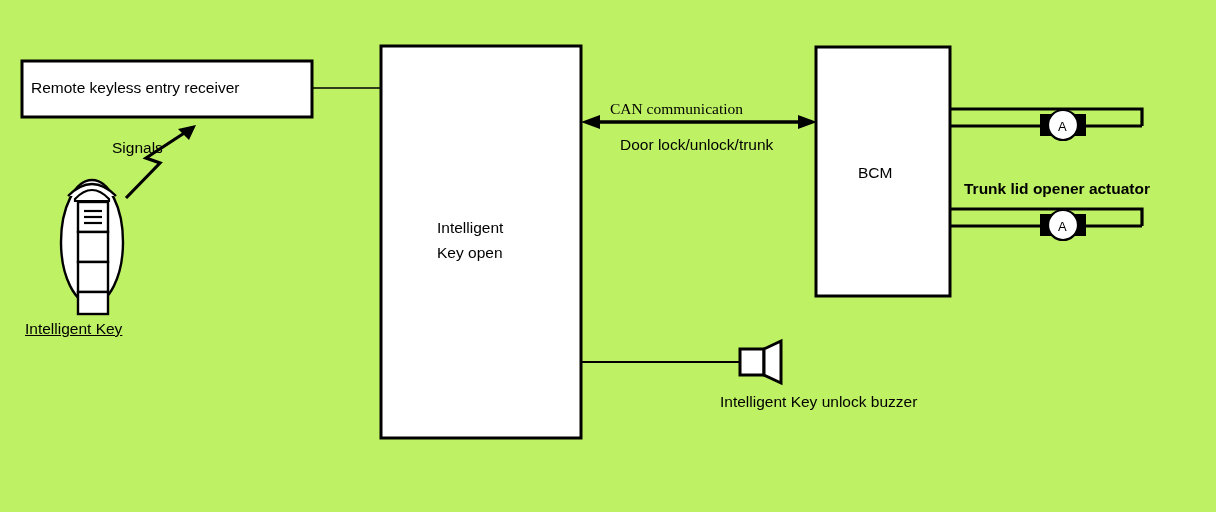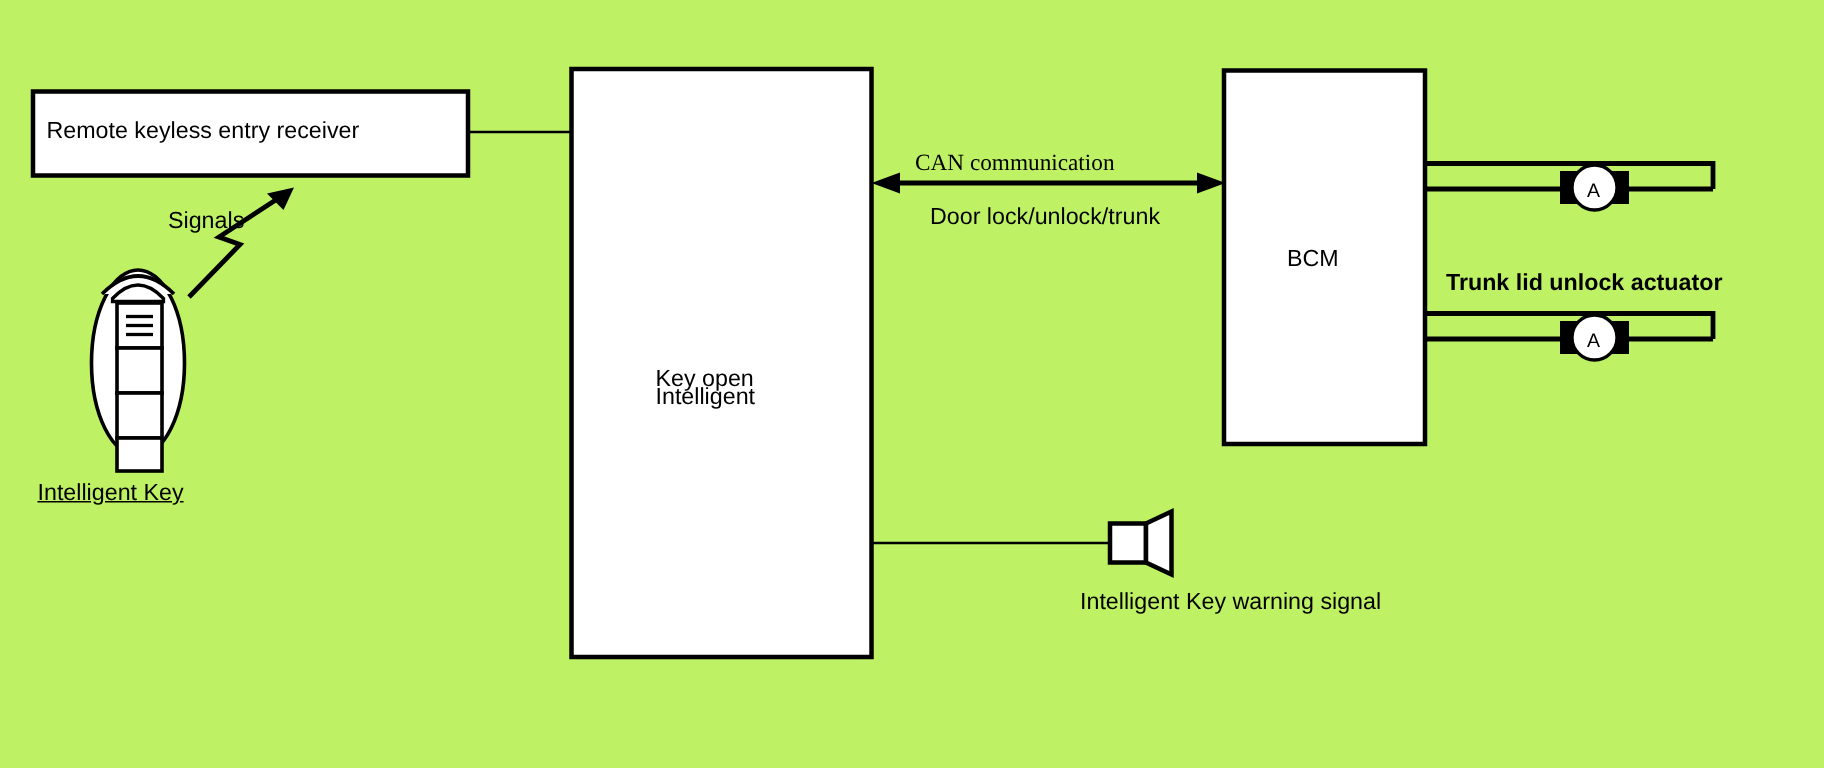--- a/index.html
+++ b/index.html
@@ -102,28 +102,28 @@
       <path d="M 764 349 L 781 341 L 781 383 L 764 375 Z" fill="#ffffff" stroke="#000000" stroke-width="3" stroke-linejoin="miter"></path>
     </g>
   </svg>
 
   <div class="lbl" style="left:31px; top:78px;">Remote keyless entry receiver</div>
 
   <div class="lbl" style="left:85px; top:138px;margin-left:27px;">Signals</div>
 
   <div class="lbl" style="left:25px; top:319px;text-decoration:underline;">Intelligent Key</div>
 
-  <div class="lbl" style="left:437px; top:218px;margin-top:37px;">Intelligent</div>
+  <div class="lbl" style="left:437px; top:218px;">Intelligent</div>
   <div class="lbl" style="left:437px; top:243px;">Key open</div>
 
   <div class="lbl" style="left:610px; top:99px;font-family:Liberation Serif, serif;">CAN communication</div>
   <div class="lbl" style="left:596px; top:135px;margin-left:24px;">Door lock/unlock/trunk</div>
 
   <div class="lbl" style="left:858px; top:163px;text-align:right;">BCM</div>
 
   <div class="lbl actuator-letter" style="left:1058px; top:117px;">A</div>
 
-  <div class="lbl lbl-bold" style="left:964px; top:179px;">Trunk lid unlock actuator</div>
+  <div class="lbl lbl-bold" style="left:964px; top:179px;">Trunk lid opener actuator</div>
   <div class="lbl actuator-letter" style="left:1058px; top:217px;">A</div>
 
-  <div class="lbl" style="left:720px; top:392px;">Intelligent Key warning signal</div>
+  <div class="lbl" style="left:720px; top:392px;">Intelligent Key unlock buzzer</div>
 
 </div>
 
 </body></html>

